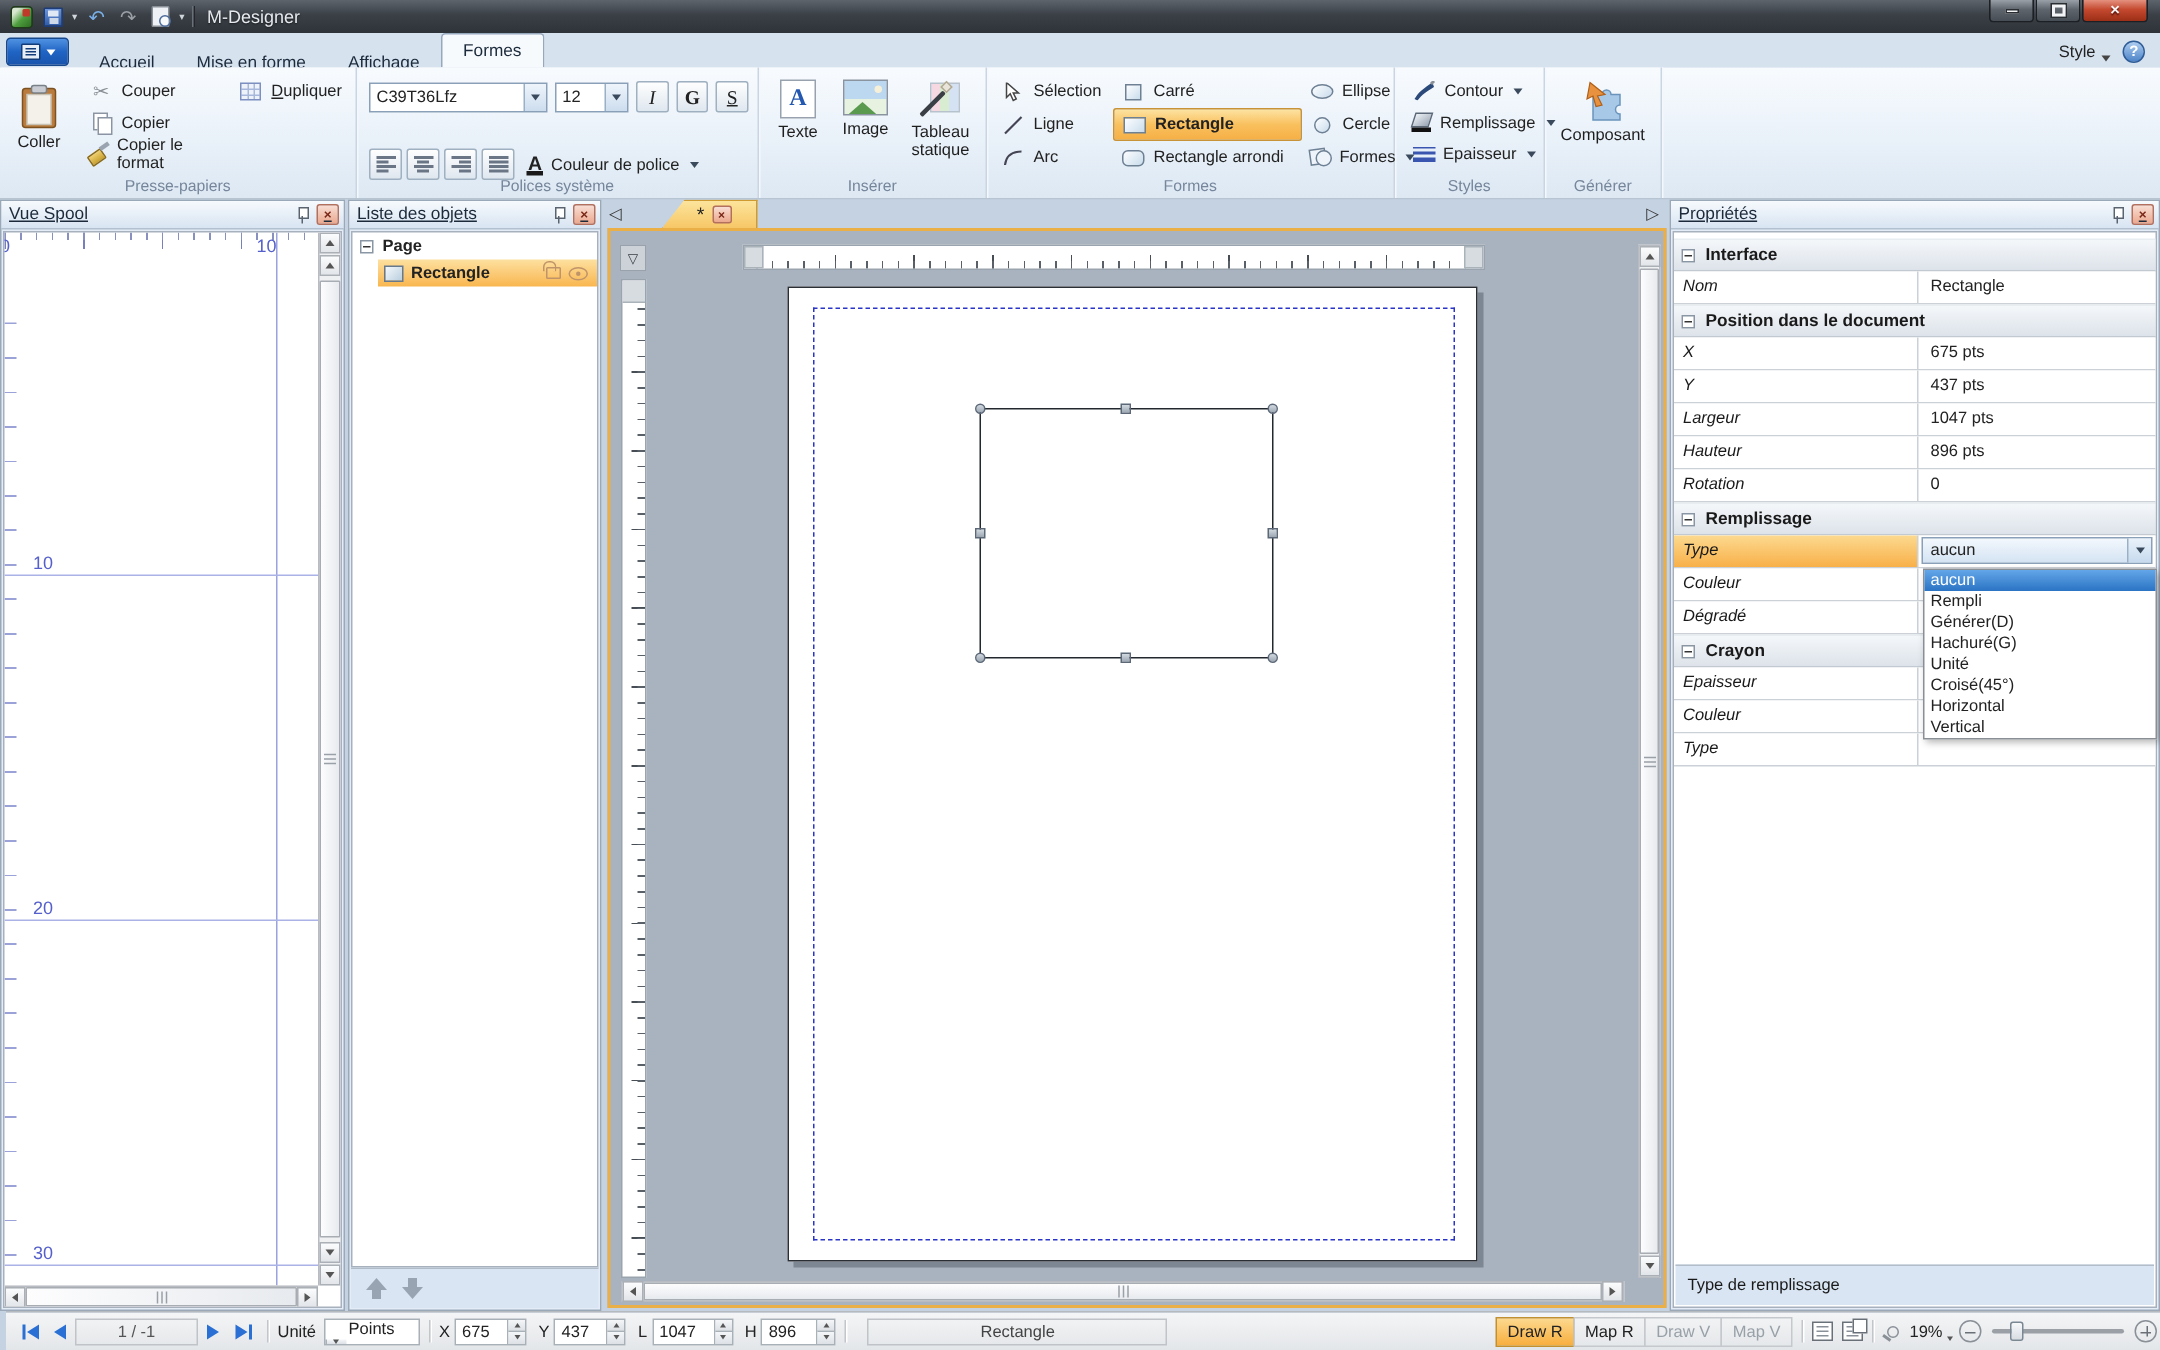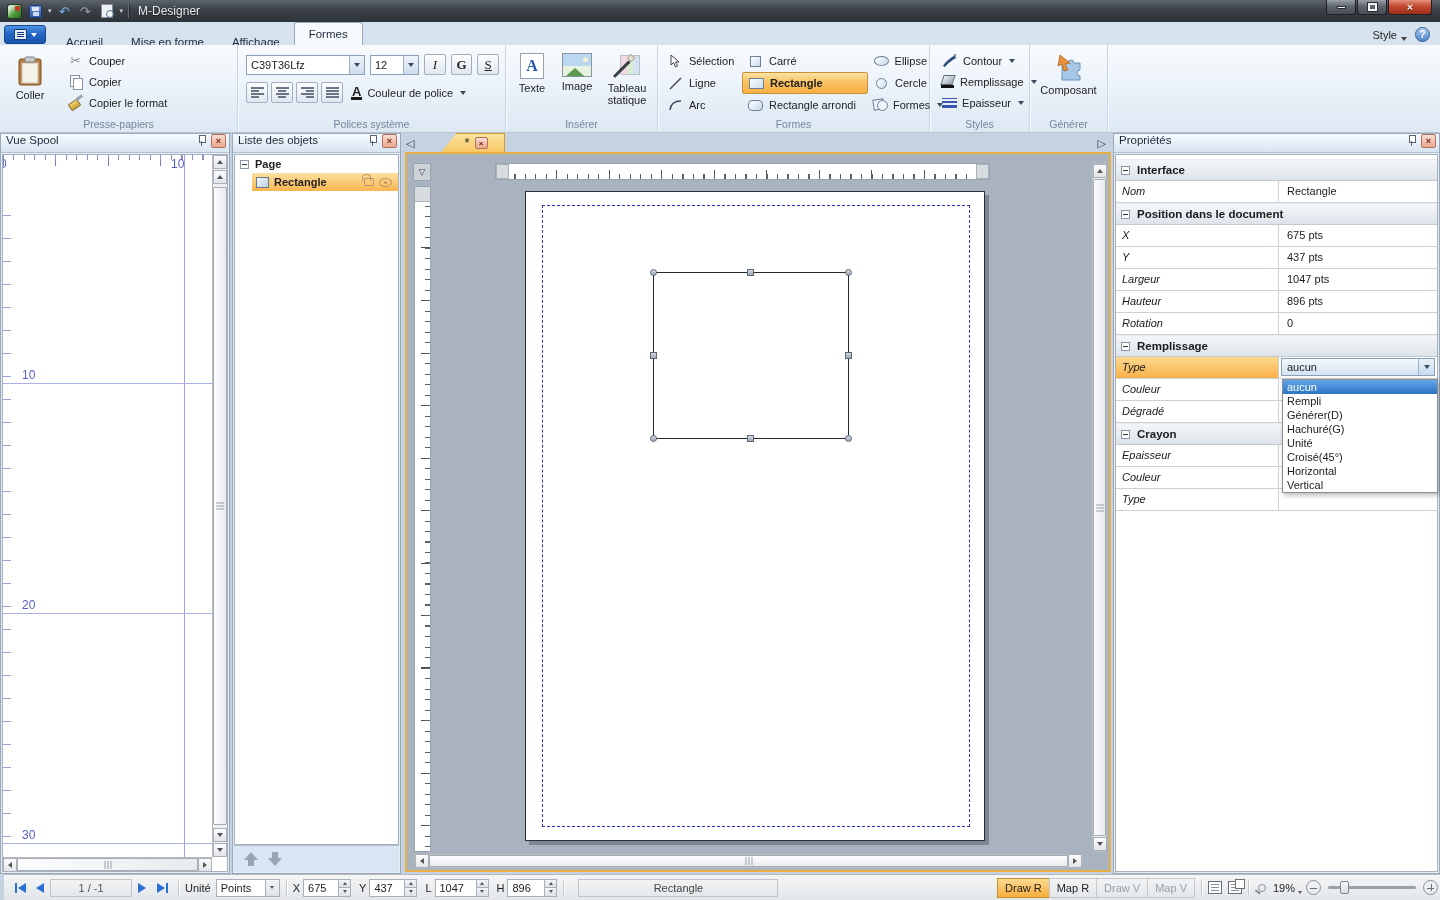--- a/index.html
+++ b/index.html
@@ -70,21 +70,21 @@
   .scissors{color:#8a8f96;font-size:13px;line-height:13px;}
   .copy-pages{width:12px;height:13px;position:relative;}
   .copy-pages::before,.copy-pages::after{content:"";position:absolute;width:8px;height:10px;background:#fff;border:1px solid #8a94a2;}
   .copy-pages::before{left:0;top:0;} .copy-pages::after{left:3px;top:3px;}
   .brush-ico{width:14px;height:13px;position:relative;}
   .brush-ico::before{content:"";position:absolute;left:0;bottom:0;width:9px;height:6px;background:linear-gradient(#f0d070,#c8a030);border:1px solid #8a6a18;border-radius:1px;transform:rotate(-35deg);}
   .brush-ico::after{content:"";position:absolute;right:0;top:0;width:7px;height:3px;background:#9aa4b0;transform:rotate(-35deg);}
 
   
   #grp-fonts{width:268px;}
-  .fontrows{padding:9px 6px 0 8px;display:flex;flex-direction:column;gap:7px;}
+  .fontrows{padding:9px 6px 0 8px;display:flex;flex-direction:column;gap:24px;}
   .combo{height:20px;border:1px solid #89a0b8;background:#fff;display:flex;align-items:center;}
   .combo .cv{flex:1;padding-left:4px;white-space:nowrap;overflow:hidden;}
   .combo .ca{width:15px;align-self:stretch;border-left:1px solid #9ab0c6;background:linear-gradient(#eef4fb,#cdddee);display:flex;align-items:center;justify-content:center;}
   .ca .caret{width:0;height:0;border-left:3px solid transparent;border-right:3px solid transparent;border-top:4px solid #3a4a5c;}
   .fbtn{width:22px;height:21px;border:1px solid #9fb0c0;background:linear-gradient(#fefefe,#dfe7ef);border-radius:2px;
     display:flex;align-items:center;justify-content:center;font-size:13px;}
   .fbtn.i{font-style:italic;font-family:"Liberation Serif",serif;}
   .fbtn.g{font-weight:bold;font-family:"Liberation Serif",serif;}
   .fbtn.s{text-decoration:underline;font-family:"Liberation Serif",serif;}
   .alignico{width:13px;height:11px;display:flex;flex-direction:column;justify-content:space-between;}
@@ -132,21 +132,21 @@
   .fill-ico::before{content:"";position:absolute;left:1px;top:0;width:10px;height:8px;background:linear-gradient(135deg,#eef2f6,#9aa6b4);border:1px solid #5a6878;transform:skewX(-18deg);}
   .fill-ico::after{content:"";position:absolute;left:0;bottom:0;width:13px;height:3px;background:#111;}
 
   
   #grp-gen{width:78px;}
 
   
   #workspace{position:absolute;left:0;top:133px;width:1440px;height:741px;background:#c4d2e2;}
   .panel{position:absolute;background:#e4edf7;border:1px solid #9aa8b8;}
   .phead{height:19px;background:linear-gradient(#f6fafd,#d8e4f2);border-bottom:1px solid #b2c0d0;
-    display:flex;align-items:flex-start;padding:0 3px 0 5px;color:#1c2a3a;font-size:11.5px;}
+    display:flex;align-items:center;padding:0 3px 0 5px;color:#1c2a3a;font-size:11.5px;text-decoration:underline;}
   .phead .ptitle{flex:1;}
   .pin-ico{width:10px;height:12px;position:relative;margin-right:4px;}
   .pin-ico::before{content:"";position:absolute;left:2px;top:1px;width:5px;height:6px;background:#fff;border:1px solid #5a6470;}
   .pin-ico::after{content:"";position:absolute;left:4px;top:7px;width:1px;height:5px;background:#5a6470;}
   .pclose{width:15px;height:14px;border:1px solid #b4705e;border-radius:2px;background:linear-gradient(#f8ded4,#eba88e);
     color:#7a2818;font-size:9px;font-weight:bold;display:flex;align-items:center;justify-content:center;}
 
   
   #spool{left:0;top:0;width:230px;height:741px;}
   #spool-body{position:absolute;left:1px;right:1px;top:20px;bottom:1px;background:#fff;border:1px solid #a7b1bd;overflow:hidden;}
@@ -252,21 +252,21 @@
   
   #statusbar{position:absolute;left:4px;top:874px;width:1440px;height:26px;
     background:linear-gradient(#f4f5f6,#e3e6e9);border-top:1px solid #b5babf;display:flex;align-items:center;padding:0 6px;}
   .sbar-sep{width:1px;height:15px;background:#c2c6ca;box-shadow:1px 0 0 #fff;margin:0 6px;flex:none;}
   .navbtn{width:20px;height:18px;display:flex;align-items:center;justify-content:center;gap:1px;}
   .btri-l{width:0;height:0;border-top:5px solid transparent;border-bottom:5px solid transparent;border-right:8px solid #2a6fd4;}
   .btri-r{width:0;height:0;border-top:5px solid transparent;border-bottom:5px solid transparent;border-left:8px solid #2a6fd4;}
   .bbar{width:2px;height:10px;background:#2a6fd4;}
   .sunken{height:18px;border:1px solid #c0c4c8;background:transparent;display:flex;align-items:center;justify-content:center;color:#555;}
   #page-ind{width:82px;}
-  .st-combo{height:18px;background:#fff;border:1px solid #a8b0b8;display:flex;align-items:center;}
+  .st-combo{height:18px;background:#fff;border:1px solid #a8b0b8;display:flex;align-items:center;flex-direction:column;}
   .st-combo .cv{flex:1;padding:0 4px;}
   .st-combo .ca{width:14px;align-self:stretch;border-left:1px solid #a8b0b8;background:linear-gradient(#f4f6f8,#dde1e6);display:flex;align-items:center;justify-content:center;}
   .spin{height:18px;background:#fff;border:1px solid #a8b0b8;display:flex;margin-left:3px;}
   .spin .sval{padding:2px 3px 0 4px;}
   .spin .sbtns{width:12px;border-left:1px solid #a8b0b8;display:flex;flex-direction:column;margin-left:auto;}
   .spin .sbtns i{flex:1;display:flex;align-items:center;justify-content:center;background:linear-gradient(#f4f6f8,#dde1e6);}
   .spin .sbtns i:first-child{border-bottom:1px solid #a8b0b8;}
   .mini-tri-u{width:0;height:0;border-left:2.5px solid transparent;border-right:2.5px solid transparent;border-bottom:3px solid #555;}
   .mini-tri-d{width:0;height:0;border-left:2.5px solid transparent;border-right:2.5px solid transparent;border-top:3px solid #555;}
   #sel-box{width:200px;margin-left:8px;color:#444;}
@@ -363,20 +363,28 @@
               </span>
             <span>Copier</span>
           </div>
           <div class="smallbtn">
             <span class="ico16">
                 <span class="brush-ico"></span>
               </span>
             <span>Copier le format</span>
           </div>
         </div>
+        <div>
+          <div class="smallbtn">
+            <span class="ico16">
+                <span class="dup-grid"></span>
+              </span>
+            <span class="dup-label">Dupliquer</span>
+          </div>
+        </div>
       </div>
       <div class="rcaption">Presse-papiers</div>
     </div>
 
     <div class="rgroup" id="grp-fonts">
       <div class="fontrows">
         <div class="flex" style="gap:5px;">
           <div class="combo" style="width:121px;">
             <span class="cv">C39T36Lfz</span>
             <span class="ca">
@@ -796,20 +804,21 @@
           </div>
           <div class="prow">
             <span class="pl">Couleur</span>
             <span class="pv"></span>
           </div>
           <div class="prow">
             <span class="pl">Type</span>
             <span class="pv"><span class="pen-line"></span></span>
           </div>
         </div>
+        <div id="props-desc">Type de remplissage</div>
       </div>
       <div id="fill-popup">
         <div class="fp-item sel">aucun</div>
         <div class="fp-item">Rempli</div>
         <div class="fp-item">Générer(D)</div>
         <div class="fp-item">Hachuré(G)</div>
         <div class="fp-item">Unité</div>
         <div class="fp-item">Croisé(45°)</div>
         <div class="fp-item">Horizontal</div>
         <div class="fp-item">Vertical</div>

